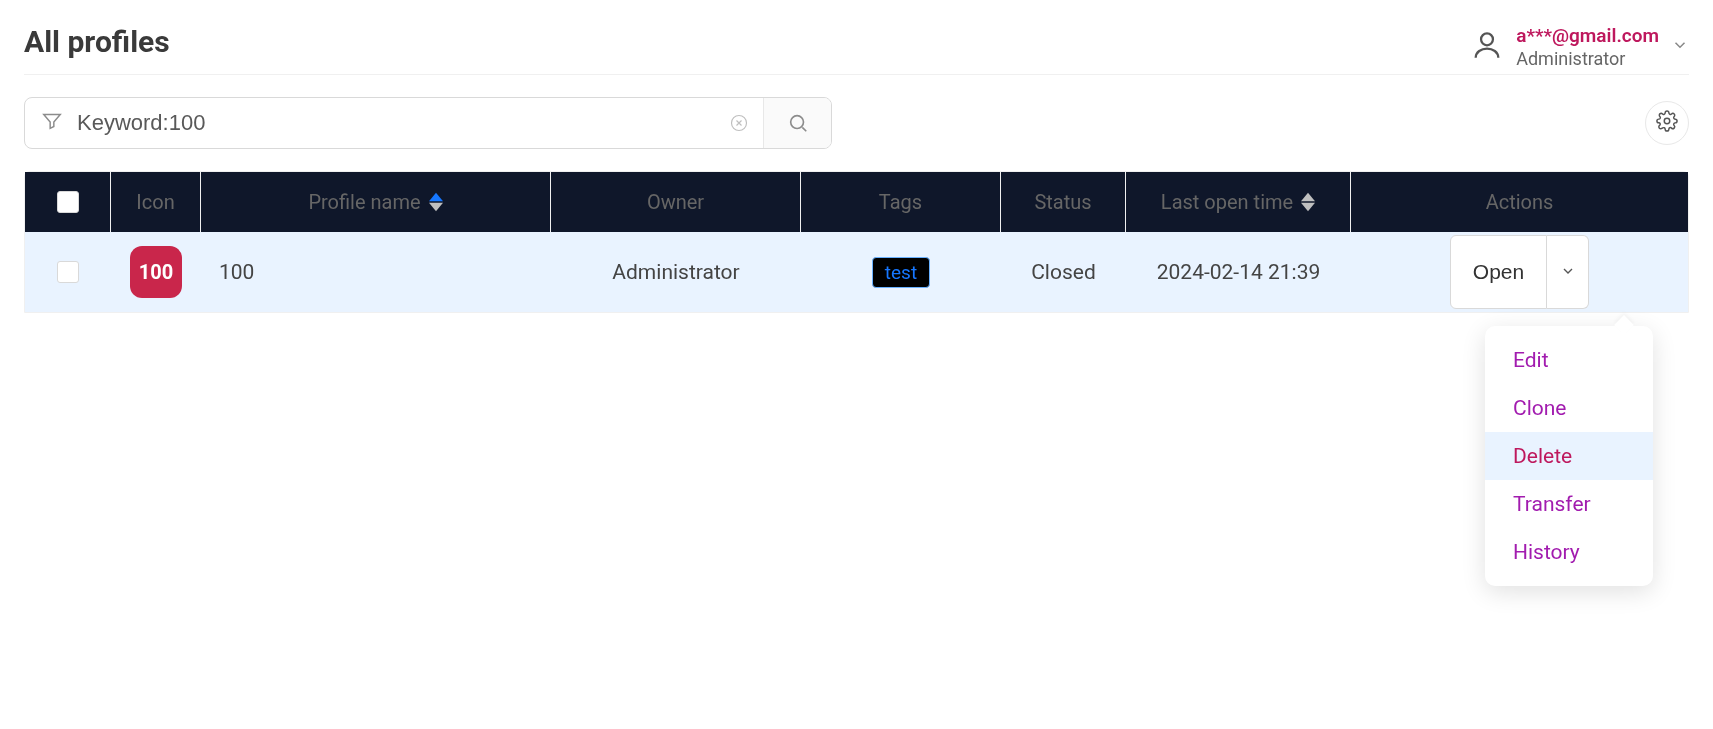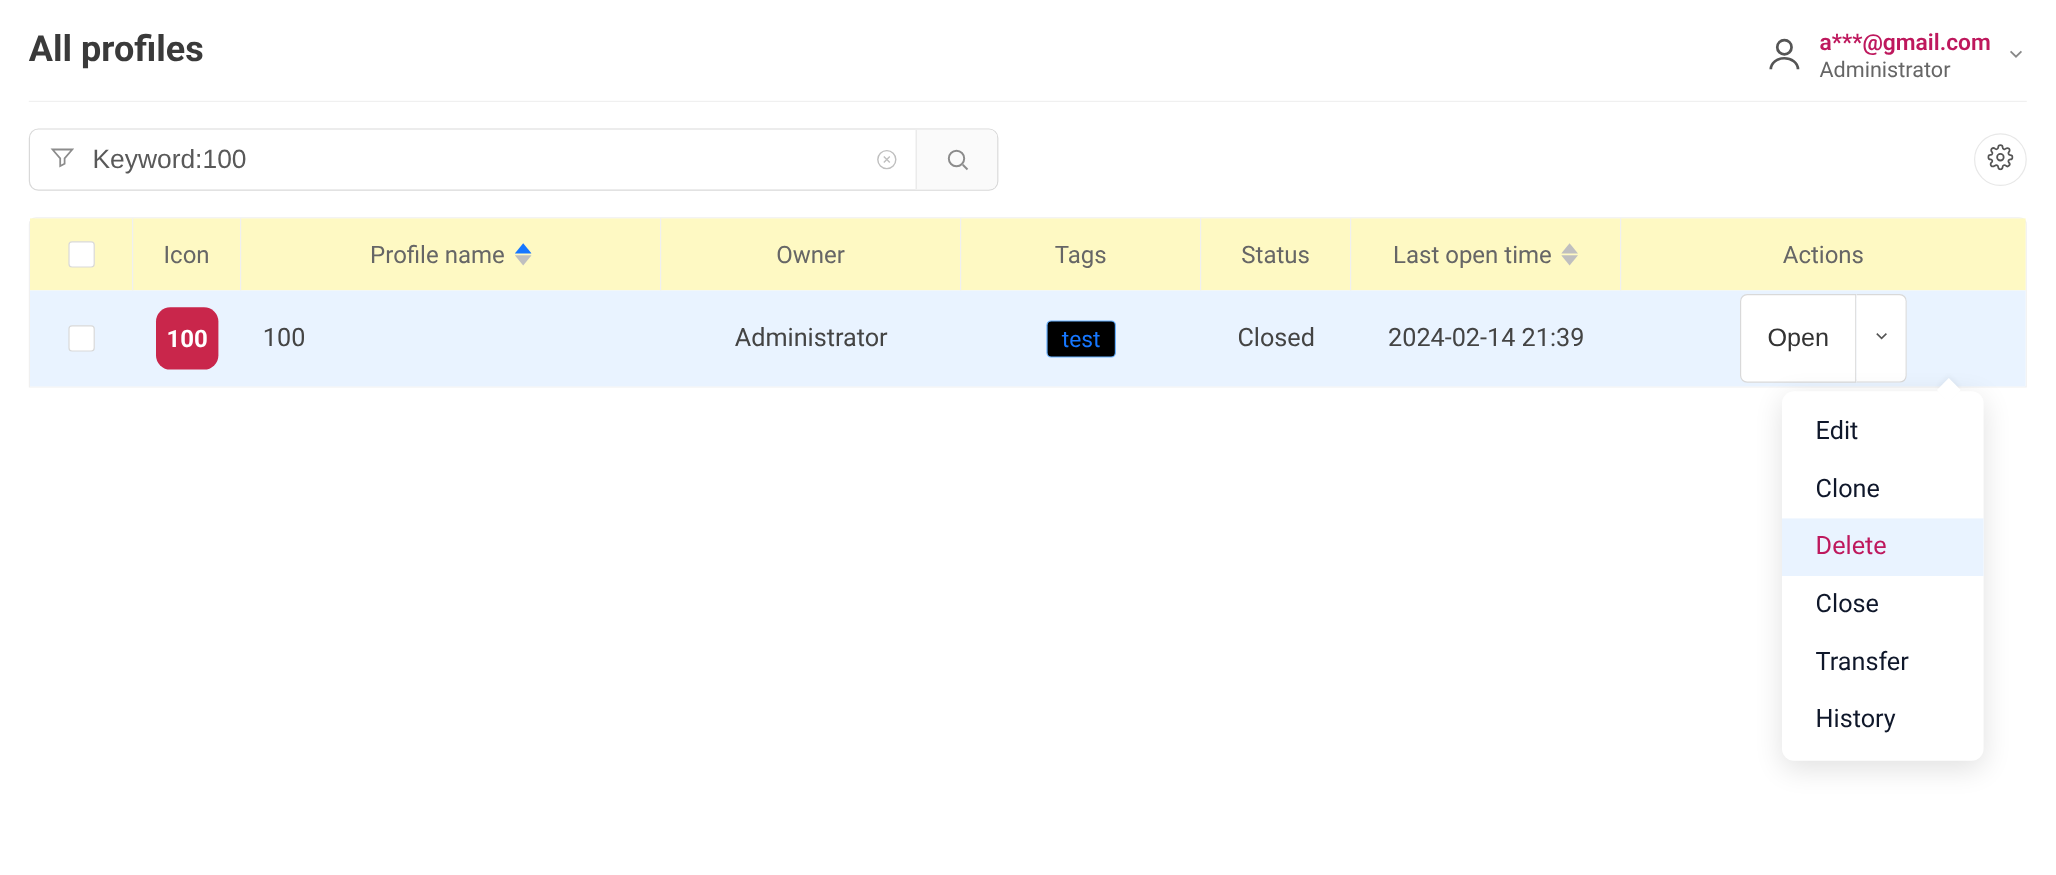--- a/index.html
+++ b/index.html
@@ -1,19 +1,19 @@
 <!DOCTYPE html>
 <html><head>
 <meta charset="utf-8">
 <style>
   * { box-sizing: border-box; margin: 0; padding: 0; }
   html, body { width: 1713px; height: 729px; font-family: -apple-system, BlinkMacSystemFont, "Segoe UI", Roboto, "Helvetica Neue", Arial, sans-serif; background: #fff; color: #262626; }
   .page { padding: 24px 24px 0 24px; }
 
-  .header-row { display: flex; justify-content: space-between; align-items: flex-start; padding-bottom: 14px; border-bottom: 1px solid #f0f0f0; }
+  .header-row { display: flex; justify-content: space-between; align-items: flex-start; padding-bottom: 4px; border-bottom: 1px solid #f0f0f0; }
   .page-title { font-size: 30px; font-weight: 700; color: #3a3a3a; }
   .user-block { display: flex; align-items: center; gap: 12px; }
   .user-icon svg { width: 34px; height: 34px; stroke: #555; }
   .user-texts { display: flex; flex-direction: column; line-height: 1.25; }
   .user-email { font-size: 19px; font-weight: 600; color: #be185d; }
   .user-role { font-size: 18px; color: #666; }
   .user-chevron svg { width: 18px; height: 18px; stroke: #888; }
 
   .toolbar-row { display: flex; justify-content: space-between; align-items: center; margin-top: 22px; }
   .search-wrap { display: flex; align-items: center; border: 1px solid #d9d9d9; border-radius: 8px; height: 52px; width: 808px; overflow: hidden; }
@@ -21,21 +21,21 @@
   .filter-icon svg { width: 22px; height: 22px; stroke: #8c8c8c; }
   .search-text { font-size: 22px; color: #595959; flex: 1; border: none; outline: none; background: transparent; }
   .clear-btn { padding: 0 14px; cursor: pointer; display:flex; align-items:center; }
   .clear-btn svg { width: 20px; height: 20px; stroke: #bfbfbf; fill:none; }
   .search-btn { width: 68px; height: 100%; background: #fafafa; border-left: 1px solid #e8e8e8; display: flex; align-items: center; justify-content: center; cursor: pointer; }
   .search-btn svg { width: 22px; height: 22px; stroke: #8c8c8c; }
   .settings-btn { width: 44px; height: 44px; border: 1px solid #e8e8e8; border-radius: 50%; display: flex; align-items: center; justify-content: center; cursor: pointer; }
   .settings-btn svg { width: 22px; height: 22px; stroke: #555; }
 
   .table { margin-top: 22px; border: 1px solid #f0f0f0; border-radius: 6px 6px 0 0; }
-  .thead { display: flex; height: 60px; align-items: flex-end; background: #fef9c3; }
+  .thead { display: flex; height: 60px; align-items: flex-end; background: #0f172a; }
   .th { font-size: 20px; color: #666; display: flex; align-items: center; justify-content: center; position: relative; border-right: 1px solid #f0f0f0; height:100%; }
   .th:last-child { border-right:none; }
   .col-check { width: 86px; }
   .col-icon  { width: 90px; }
   .col-name  { width: 350px; justify-content:center; gap:8px;}
   .col-owner { width: 250px; }
   .col-tags  { width: 200px; }
   .col-status{ width: 125px; }
   .col-time  { width: 225px; gap:8px;}
   .col-actions{ flex:1; }
@@ -49,21 +49,21 @@
   .td.col-name { justify-content:flex-start; padding-left:18px; }
   .profile-icon { width:52px; height:52px; border-radius:12px; background:#c9264b; color:#fff; font-weight:700; font-size:20px; display:flex; align-items:center; justify-content:center; }
   .tag { border:1px solid #69b1ff; color:#1677ff; background:#000000; border-radius:4px; padding:3px 12px; font-size:19px; }
   .open-btn-wrap { display:flex; }
   .open-btn { border:1px solid #d9d9d9; background:#fff; color:#333; font-size:21px; padding:24px 22px; border-radius:6px 0 0 6px; cursor:pointer; }
   .open-drop { border:1px solid #d9d9d9; border-left:none; background:#fff; width:42px; border-radius:0 6px 6px 0; display:flex; align-items:center; justify-content:center; cursor:pointer; }
   .open-drop svg { width:16px; height:16px; stroke:#555; }
 
   .dropdown { position:absolute; right:60px; top:326px; width:168px; background:#fff; border-radius:10px; box-shadow:0 6px 24px rgba(0,0,0,.12); padding:10px 0; }
   .dropdown::before { content:""; position:absolute; top:-8px; right:22px; width:14px; height:14px; background:#fff; transform:rotate(45deg); box-shadow:-2px -2px 4px rgba(0,0,0,.04); }
-  .dd-item { padding:12px 28px; font-size:21px; color:#0f172a; cursor:pointer; }
+  .dd-item { padding:12px 28px; font-size:21px; color:#a21caf; cursor:pointer; }
   .dd-item.hover { background:#e9f3ff; color:#be185d; }
 
   .page-wrap { position:relative; }
 </style>
 </head>
 <body>
 
 <div class="page page-wrap">
 
   <div class="header-row">
@@ -180,18 +180,17 @@
           </div>
         </div>
       </div>
     </div>
   </div>
 
   <div class="dropdown" id="dd">
       <div class="dd-item">Edit</div>
       <div class="dd-item">Clone</div>
       <div class="dd-item hover">Delete</div>
-      <div class="dd-item">Close</div>
       <div class="dd-item">Transfer</div>
       <div class="dd-item">History</div>
     </div>
 
 </div>
 
 </body></html>

